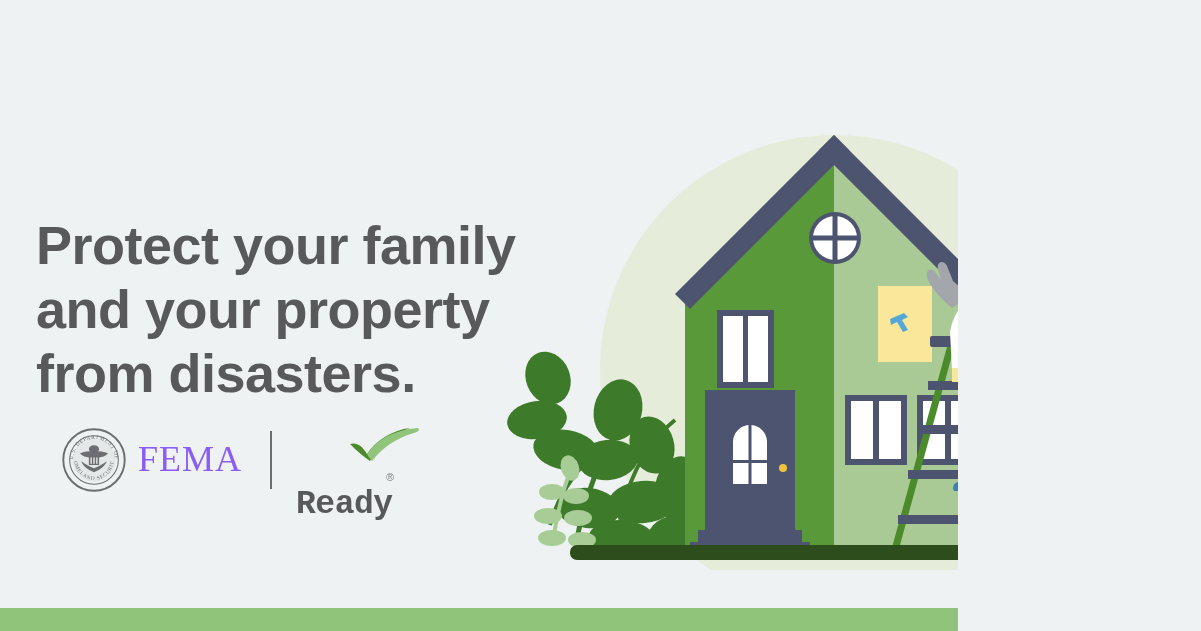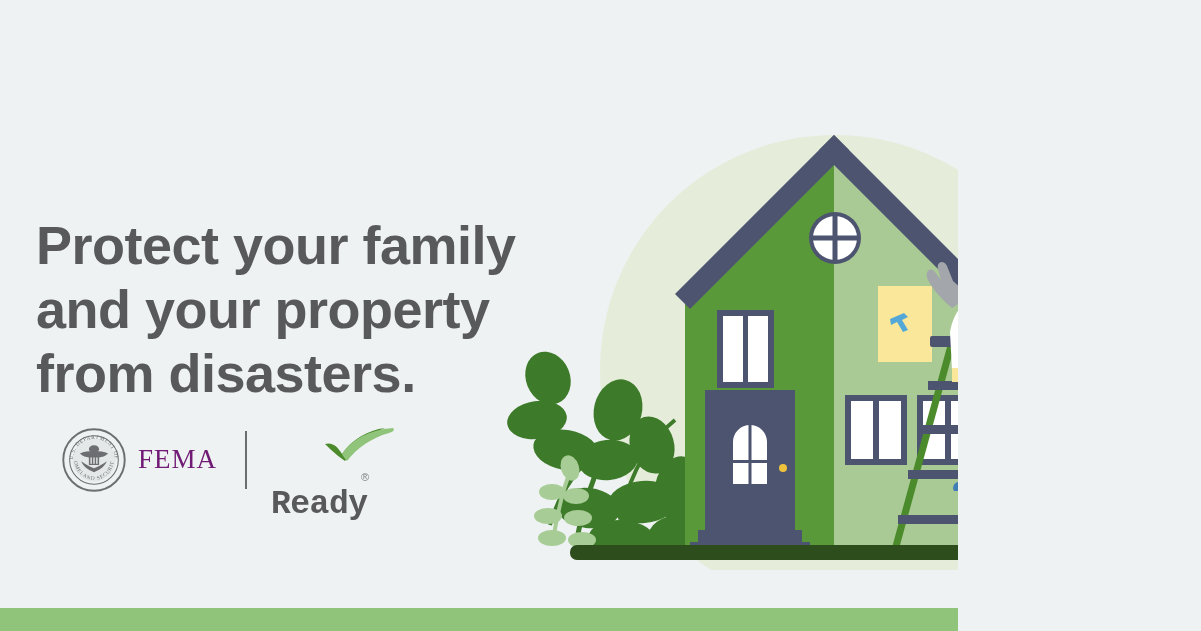--- a/index.html
+++ b/index.html
@@ -49,23 +49,23 @@
     align-items: center;
     height: 74px;
   }
   #dhs-seal {
     width: 64px;
     height: 64px;
     flex: 0 0 auto;
   }
   #fema-wordmark {
     font-family: "Liberation Serif", serif;
-    font-size: 27px;
+    font-size: 36px;
     letter-spacing: 1px;
-    color: #701a75;
+    color: #8b5cf6;
     margin-left: 12px;
     line-height: 1;
     padding-bottom: 2px;
   }
   #logo-divider {
     width: 2px;
     height: 58px;
     background: #6d6e71;
     margin: 0 24px 0 28px;
     flex: 0 0 auto;

